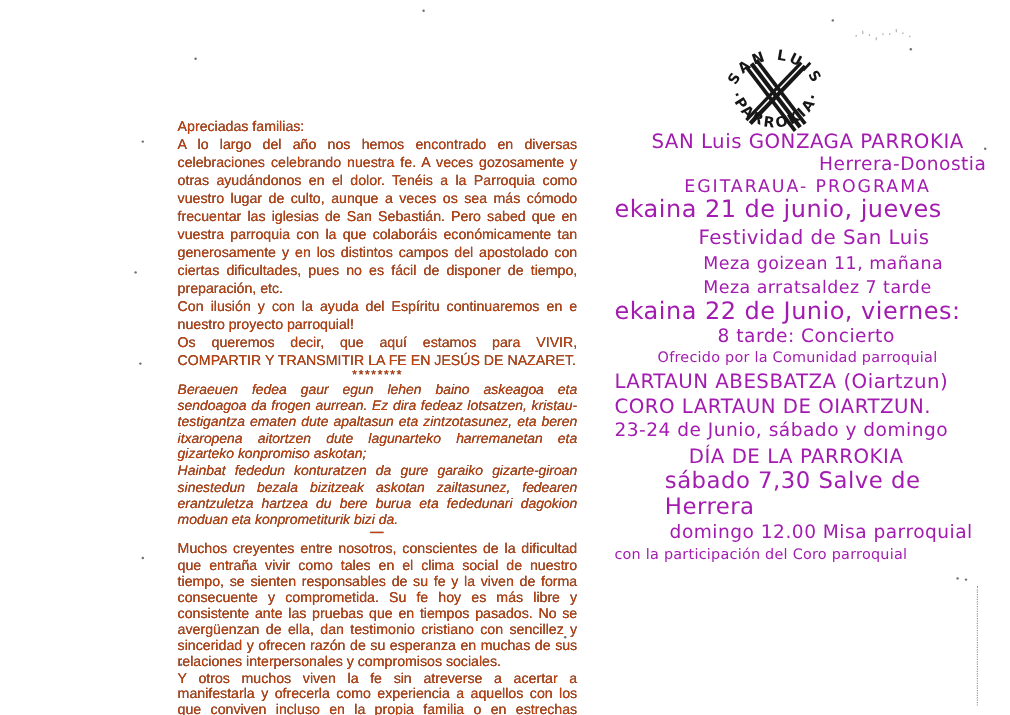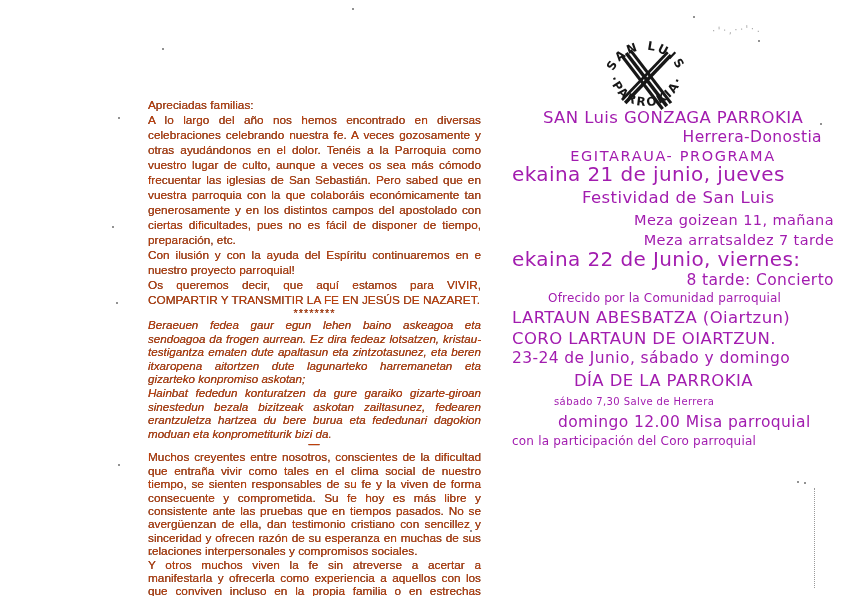--- a/index.html
+++ b/index.html
@@ -56,21 +56,21 @@
     font-family: "DejaVu Sans", sans-serif;
     color: #a21caf;
     letter-spacing: 0.4px;
   }
   .right-col div { margin: 0; }
   .parish-title    { font-size: 16.5px; line-height: 20px; text-align: center; }
   .parish-subtitle { font-size: 15.5px; line-height: 19px; text-align: right; margin-top: 10px; transform: translateX(-12px); }
   .program-heading { font-size: 14.5px; line-height: 18px; text-align: center; letter-spacing: 1.6px; margin-top: 26px; }
   .ev-date { font-size: 20px;   line-height: 19px; }
   .ev-lg   { font-size: 16.5px; line-height: 21px; }
-  .ev-md   { font-size: 14.5px; line-height: 19px; text-align: right; }
+  .ev-md   { font-size: 14.5px; line-height: 19px; }
   .ev-sm   { font-size: 12px;   line-height: 17px; letter-spacing: 0.2px; }
   .mt-e1 { margin-top: 24px; }
   .mt-e2 { margin-top: 27px; }
   .mt-e3 { margin-top: 26px; }
 
   
   .logo {
     position: absolute;
     left: 592px;
     top: 26px;
@@ -165,21 +165,21 @@
       <div class="ev-date mt-e2">ekaina 22 de Junio, viernes:</div>
       <div class="ev-md" style="margin-left:86px; margin-top:2px; font-size:15.5px;">8 tarde: Concierto</div>
       <div class="ev-sm" style="margin-left:36px;">Ofrecido por la Comunidad parroquial</div>
       <div class="ev-lg">LARTAUN ABESBATZA (Oiartzun)</div>
       <div class="ev-lg">CORO LARTAUN DE OIARTZUN.</div>
     </div>
 
     <div>
       <div class="ev-date mt-e3" style="font-size:15.5px;">23-24 de Junio, sábado y domingo</div>
       <div class="ev-lg" style="margin-left:62px; margin-top:2px;">DÍA DE LA PARROKIA</div>
-      <div class="ev-lg" style="margin-left:42px; font-size:10px;">sábado 7,30 Salve de Herrera</div>
+      <div class="ev-lg" style="margin-left:42px; font-size:19px;">sábado 7,30 Salve de Herrera</div>
       <div class="ev-lg" style="margin-left:46px; font-size:15.5px;">domingo 12.00 Misa parroquial</div>
       <div class="ev-sm">con la participación del Coro parroquial</div>
     </div>
   </div>
 
   <div class="fold-line"></div>
   <div class="noise" style="left:352px; top:8px;"></div>
   <div class="noise" style="left:162px; top:48px;"></div>
   <div class="noise" style="left:118px; top:117px;"></div>
   <div class="noise" style="left:112px; top:226px;"></div>

